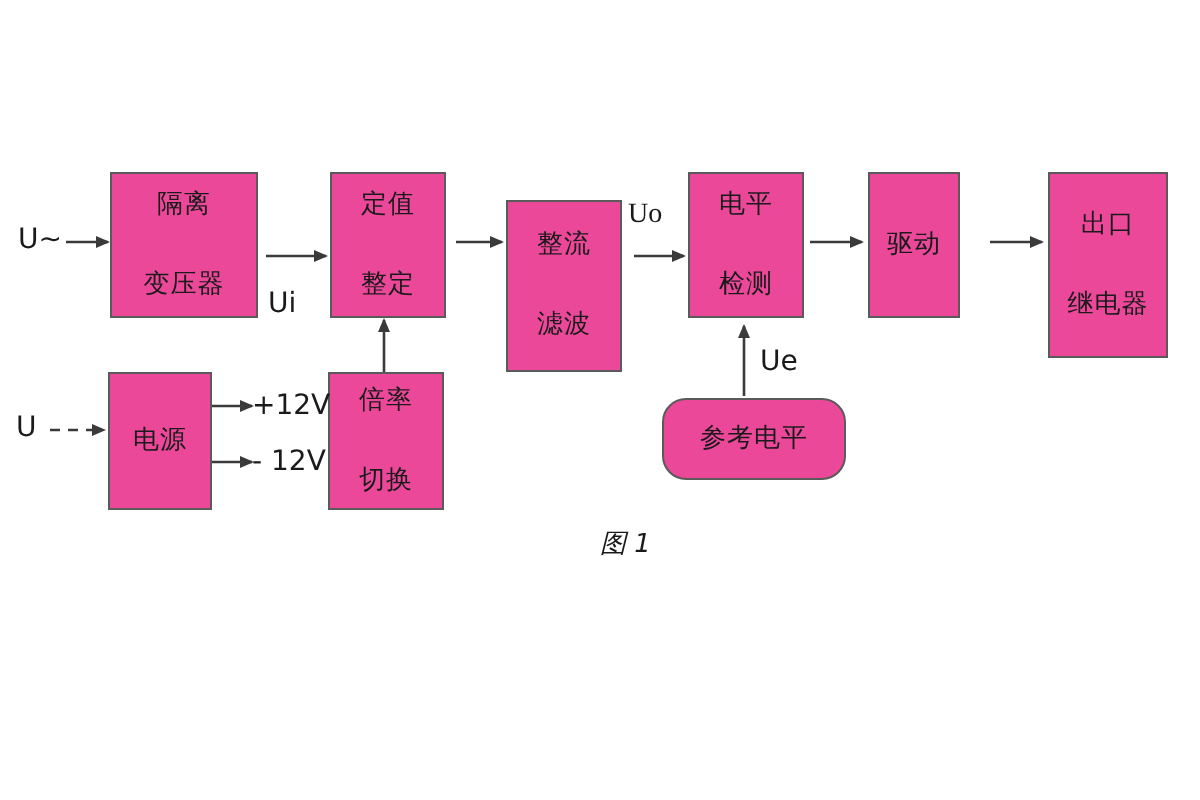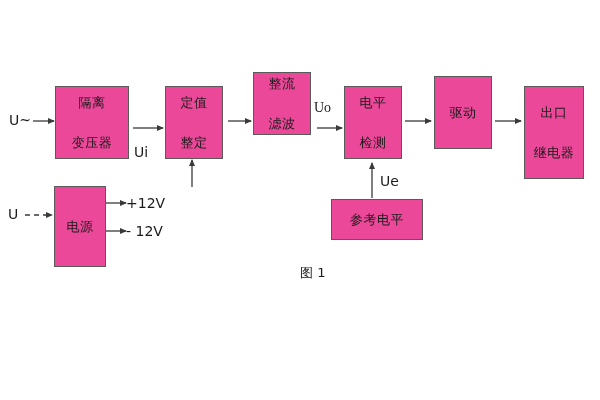--- a/index.html
+++ b/index.html
@@ -105,57 +105,61 @@
   <div class="block" style="left:55px; top:86px; width:74px; height:73px;">
     <span class="line">隔离</span>
     <span class="line">变压器</span>
   </div>
 
   <div class="block" style="left:165px; top:86px; width:58px; height:73px;justify-content:center;">
     <span class="line">定值</span>
     <span class="line">整定</span>
   </div>
 
-  <div class="block" style="left:253px; top:72px; width:58px; height:63px;">
+  <div class="block" style="left:253px; top:100px; width:58px; height:86px;">
     <span class="line">整流</span>
     <span class="line">滤波</span>
   </div>
 
   <div class="block" style="left:344px; top:86px; width:58px; height:73px;text-align:center;">
     <span class="line">电平</span>
     <span class="line">检测</span>
   </div>
 
-  <div class="block single" style="left:434px; top:76px; width:58px; height:73px;">
+  <div class="block single" style="left:434px; top:86px; width:46px; height:73px;">
     <span class="line">驱动</span>
   </div>
 
   <div class="block" style="left:524px; top:86px; width:60px; height:93px;">
     <span class="line">出口</span>
     <span class="line">继电器</span>
   </div>
 
-  <div class="block single" style="left:54px; top:186px; width:52px; height:81px;">
+  <div class="block single" style="left:54px; top:186px; width:52px; height:69px;">
     <span class="line">电源</span>
   </div>
 
+  <div class="block" style="left:164px; top:186px; width:58px; height:69px;">
+    <span class="line">倍率</span>
+    <span class="line">切换</span>
+  </div>
 
-  <div class="block single" style="left:331px; top:199px; width:92px; height:41px;">
+  <div class="block single" style="left:331px; top:199px; width:92px; height:41px;border-radius:12px;">
     <span class="line">参考电平</span>
   </div>
 
   <div class="lbl big" style="left:9px; top:113px;">U~</div>
 
   <div class="lbl big" style="left:8px; top:207px;">U</div>
 
   <div class="lbl big" style="left:134px; top:101px;margin-top:44px;">Ui</div>
 
   <div class="lbl big" style="left:314px; top:101px;font-family:Liberation Serif, serif;">Uo</div>
 
   <div class="lbl big" style="left:380px; top:174px;">Ue</div>
 
   <div class="lbl big" style="left:126px; top:196px;">+12V</div>
 
   <div class="lbl big" style="left:126px; top:224px;">- 12V</div>
 
-  <div class="lbl" style="left:300px; top:266px; font-size:13px;">图 1</div>
+  <div class="lbl" style="left:300px; top:266px; font-size:13px;font-style:italic;">图 1</div>
 
 </div>
 
 </body></html>

